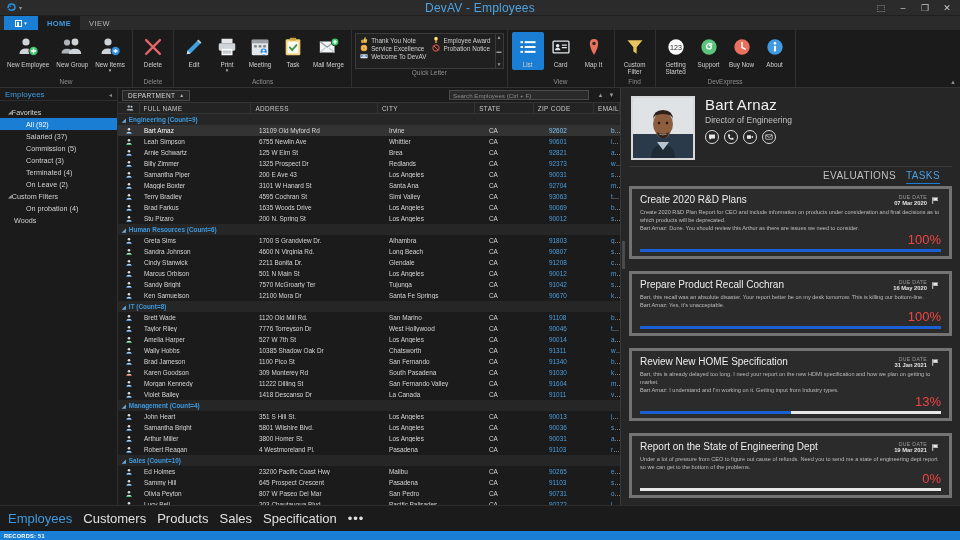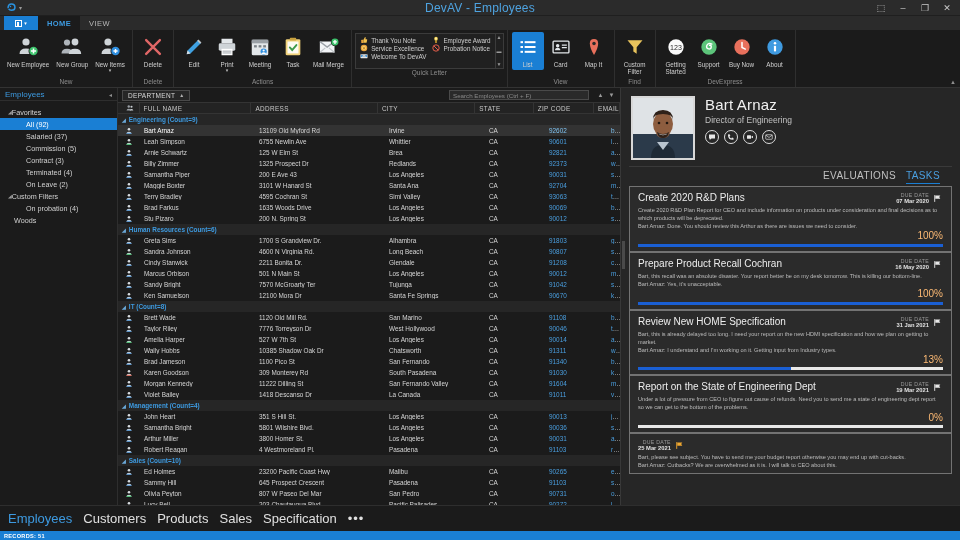--- a/index.html
+++ b/index.html
@@ -156,32 +156,32 @@
     display: flex; align-items: center; justify-content: center;
   }
   .tabsrow {
     display: flex; justify-content: flex-end; gap: 10px; padding: 3px 12px 2px 0;
     border-top: 1px solid #3a3a3a; margin: 0 8px;
   }
   .rtab2 { font-size: 10px; color: #c0c0c0; letter-spacing: .4px; padding-bottom: 2px; }
   .rtab2.active { color: #4a9fe0; border-bottom: 1.5px solid #1a7fd4; }
   .tasklist { flex: 1; overflow: hidden; padding: 0 8px 0 8px; position: relative; }
   .task {
-    background: #2b2b2b; border: 1px solid #737373; margin-bottom: 0;
+    background: #2b2b2b; border: 3px solid #737373; margin-bottom: 12px;
     padding: 5px 8px 4px 8px; position: relative;
   }
   .task-top { display: flex; align-items: flex-start; }
   .task-title { font-size: 10px; color: #ededed; flex: 1; }
   .due { text-align: right; margin-right: 3px; }
   .due-lb { font-size: 5.2px; color: #9a9a9a; letter-spacing: .3px; }
   .due-dt { font-size: 5.8px; color: #e2e2e2; font-weight: bold; }
   .flag { width: 11px; display: flex; align-items: flex-start; justify-content: center; padding-top: 2px; }
   .task-desc { font-size: 5.6px; color: #bcbcbc; line-height: 1.45; margin-top: 2px; }
   .task-reply { font-size: 5.6px; color: #bcbcbc; line-height: 1.45; }
-  .pct { text-align: right; font-size: 10px; color: #fdba74; line-height: 1.05; margin-top: 1px; }
+  .pct { text-align: right; font-size: 13px; color: #ef4444; line-height: 1.05; margin-top: 1px; }
   .bar { height: 3px; background: #e8e8e8; margin-top: 2px; position: relative; }
   .bar .fill { position: absolute; left: 0; top: 0; bottom: 0; background: #1a5fd4; }
   .rp-scroll { position: absolute; left: 1px; top: 55px; width: 3px; height: 28px; background: #4a4a4a; }
 
   
   .navbar {
     flex: 0 0 26px; background: #1b1b1b; display: flex; align-items: center;
     gap: 11px; padding: 0 8px; border-top: 1px solid #2e2e2e;
   }
   .navitem { font-size: 13px; color: #e0e0e0; cursor: default; }

